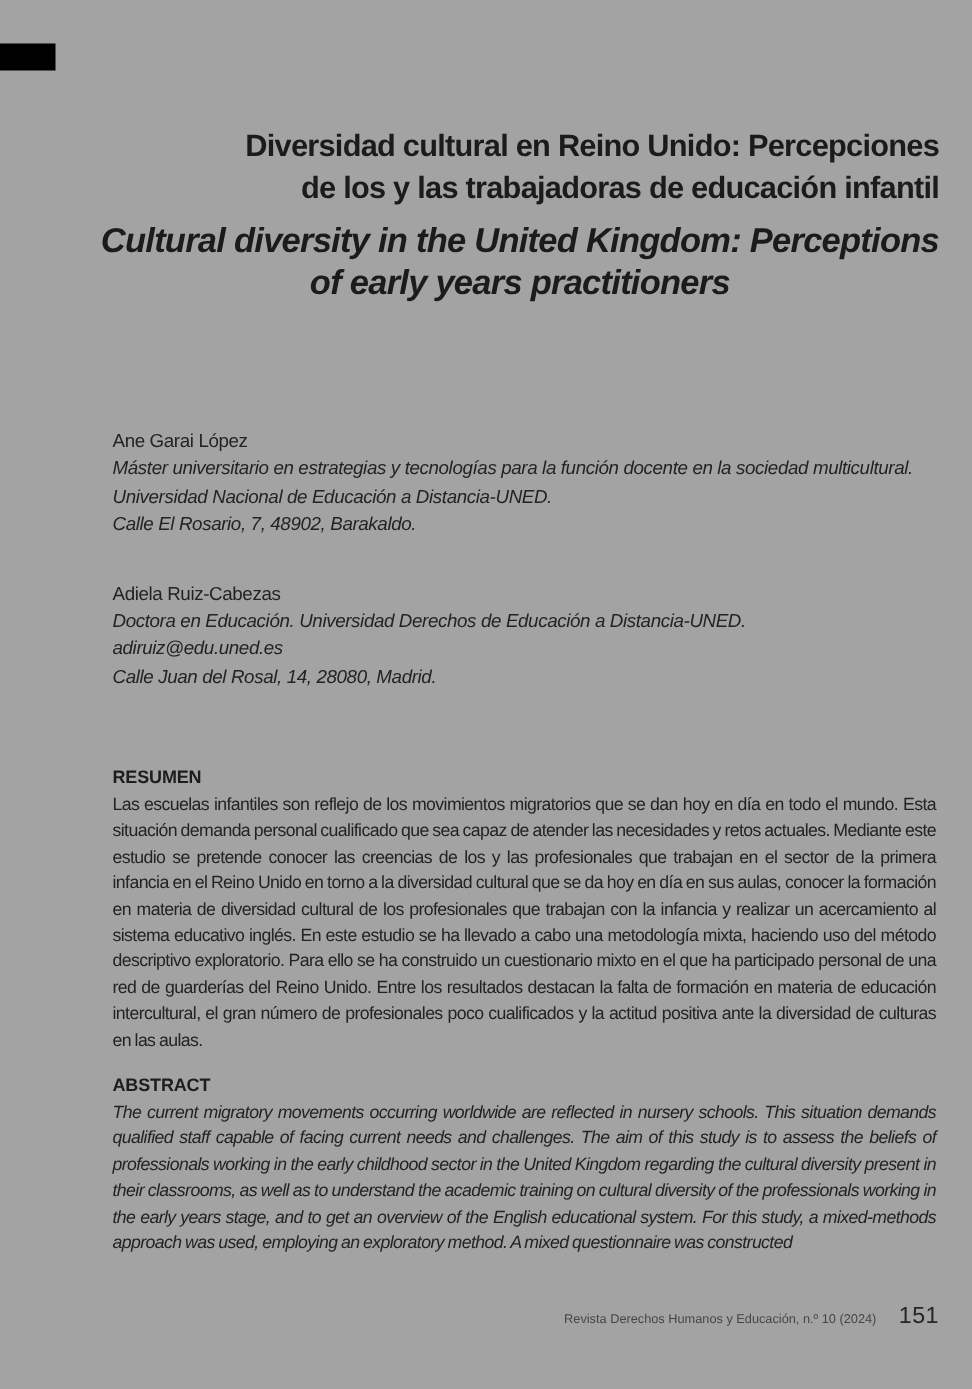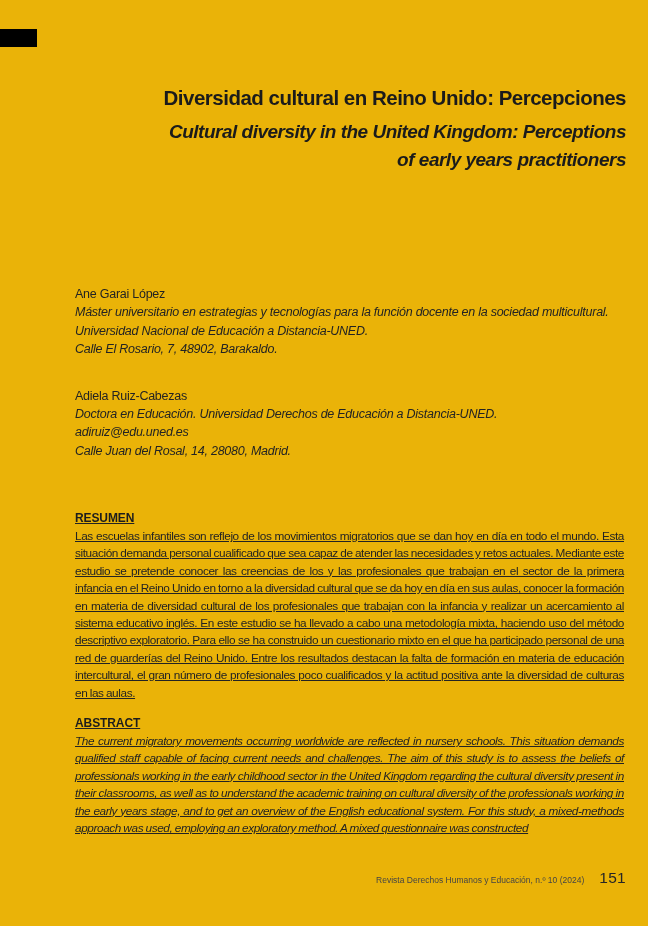--- a/index.html
+++ b/index.html
@@ -3,21 +3,21 @@
 <meta charset="utf-8">
 <style>
   * { margin: 0; padding: 0; box-sizing: border-box; }
   html, body { background: #ffffff; }
   body { font-family: "Liberation Sans", sans-serif; }
 
   .page {
     position: relative;
     width: 648px;
     height: 926px;
-    background: #eab308;
+    background: #a3a3a3;
     overflow: hidden;
     color: #1f1f1f;
   }
 
   
   .scan-mark {
     position: absolute;
     left: 0;
     top: 29px;
     width: 37px;
@@ -34,26 +34,27 @@
   }
   .title-es {
     font-size: 20.5px;
     font-weight: bold;
     line-height: 28px;
     letter-spacing: -0.5px;
     color: #1b1b1b;
   }
   .title-en {
     margin-top: 6px;
-    font-size: 19px;
+    font-size: 23px;
     font-weight: bold;
     font-style: italic;
     line-height: 28px;
     letter-spacing: -0.5px;
     color: #1b1b1b;
+    text-align: center;
   }
   .tline { display: block; white-space: nowrap; }
 
   
   .authors {
     position: absolute;
     top: 285px;
     left: 75px;
     width: 549px;
     font-size: 12.5px;
@@ -66,21 +67,20 @@
   .author .aff,
   .author .email,
   .author .addr { font-style: italic; }
 
   
   .block {
     position: absolute;
     left: 75px;
     width: 549px;
     color: #232323;
-    text-decoration: underline;
   }
   .block-resumen { top: 510px; }
   .block-abstract { top: 715px; }
   .block h3 {
     font-size: 12px;
     font-weight: bold;
     letter-spacing: -0.1px;
     line-height: 16px;
     margin-bottom: 2px;
     color: #1d1d1d;
@@ -120,20 +120,21 @@
 </head>
 <body>
 
 <div class="page">
 
   <div class="scan-mark"></div>
 
   <header class="titles">
     <h1 class="title-es">
       <span class="tline">Diversidad cultural en Reino Unido: Percepciones</span>
+      <span class="tline">de los y las trabajadoras de educación infantil</span>
     </h1>
     <h2 class="title-en">
       <span class="tline">Cultural diversity in the United Kingdom: Perceptions</span>
       <span class="tline">of early years practitioners</span>
     </h2>
   </header>
 
   <section class="authors">
     <div class="author">
       <div class="name">Ane Garai López</div>

